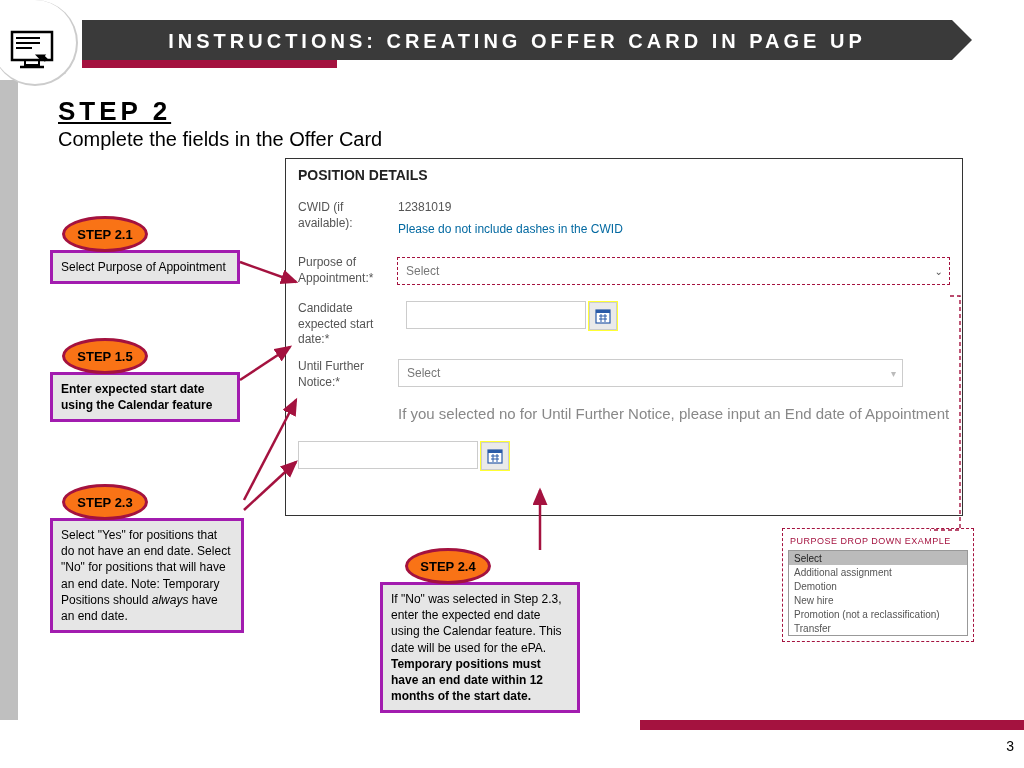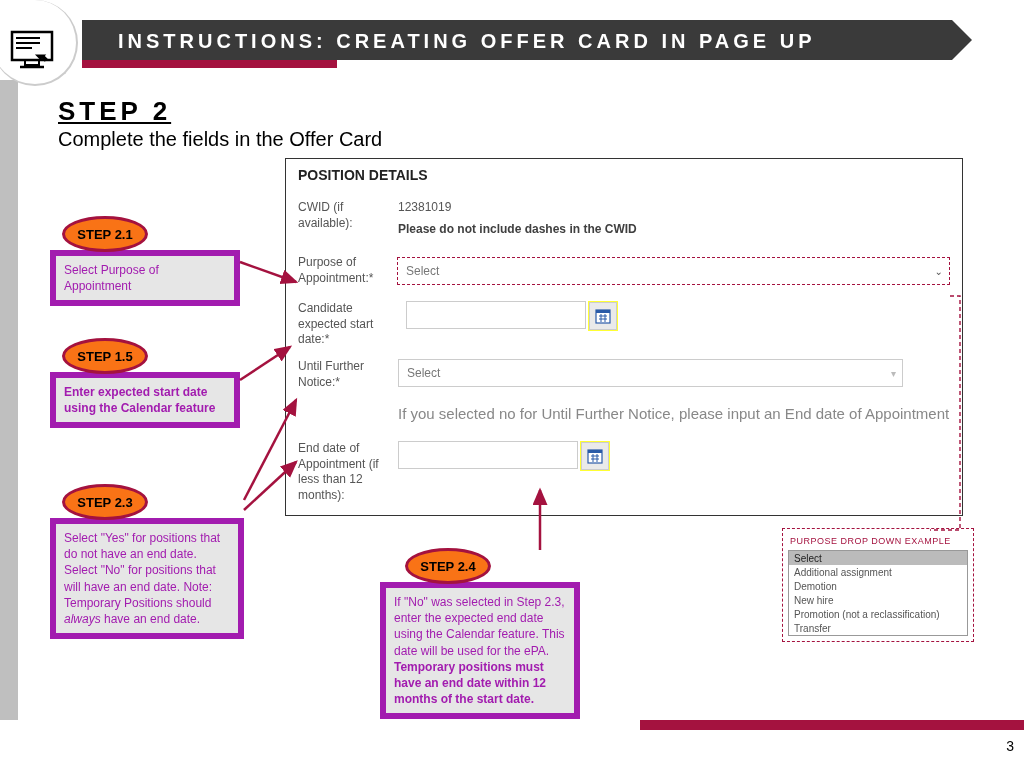--- a/index.html
+++ b/index.html
@@ -29,21 +29,22 @@
     right: -20px; top: 0;
     border-top: 20px solid transparent;
     border-bottom: 20px solid transparent;
     border-left: 20px solid #3a3a3a;
   }
   .header-text {
     color: #fff;
     font-size: 20px;
     font-weight: bold;
     letter-spacing: 4px;
-    padding: 10px 36px;
+    padding: 10px 14px;
+    text-align: center;
   }
   .header-underline {
     position: absolute;
     left: 82px; top: 60px;
     width: 255px; height: 8px;
     background: #a4123f;
   }
   .logo-badge {
     position: absolute;
     left: -8px; top: 0;
@@ -91,21 +92,21 @@
     font-size: 12px;
     color: #555;
   }
   .form-label {
     width: 100px;
     padding-top: 5px;
     line-height: 1.3;
   }
   .form-value-col { flex: 1; padding-top: 5px; }
   .cwid-value { color: #555; }
-  .cwid-note { color: #404040; padding: 8px 0 10px; font-weight: bold; }
+  .cwid-note { color: #0369a1; padding: 8px 0 10px; }
   .ufn-note { color: #888; padding: 6px 0 10px; font-size: 15px; }
   .select-box {
     width: 505px; height: 28px;
     border: 1px solid #ccc;
     display: flex;
     align-items: center;
     padding: 0 8px;
     color: #777;
     position: relative;
     background: #fff;
@@ -132,25 +133,25 @@
     vertical-align: top;
   }
   .cal-hl {
     display: inline-block;
     background: #ffff33;
     padding: 1px;
   }
   .callout {
     position: absolute;
     background: #e6e6e6;
-    border: 6px solid #a21caf;
+    border: 3px solid #a21caf;
     padding: 6px 8px;
     font-size: 12px;
     line-height: 1.35;
-    color: #a21caf;
+    color: #000000;
   }
   .callout-oval {
     position: absolute;
     border: 3px solid #a4123f;
     border-radius: 50%;
     background: #f97316;
     font-size: 13px;
     font-weight: bold;
     display: flex;
     align-items: center;
@@ -274,21 +275,20 @@
   </div>
 
   <div class="form-row">
     <div class="form-label"></div>
     <div class="form-value-col">
       <div class="ufn-note">If you selected no for Until Further Notice, please input an End date of Appointment</div>
     </div>
   </div>
 
   <div class="form-row">
-    <div class="form-label">End date of Appointment (if less than 12 months):</div>
     <div class="form-value-col" style="display:flex;gap:2px;align-items:flex-start;">
       <div class="text-input"></div>
       <span class="cal-hl">
         <span class="cal-btn">
           <svg width="16" height="16" viewBox="0 0 16 16">
             <rect x="1" y="2" width="14" height="13" fill="#fff" stroke="#2a5ba8" stroke-width="1.2"></rect>
             <rect x="1" y="2" width="14" height="3" fill="#2a5ba8"></rect>
             <line x1="4" y1="8" x2="12" y2="8" stroke="#2a5ba8"></line>
               <line x1="4" y1="11" x2="12" y2="11" stroke="#2a5ba8"></line>
             <line x1="6" y1="6" x2="6" y2="14" stroke="#2a5ba8"></line>

